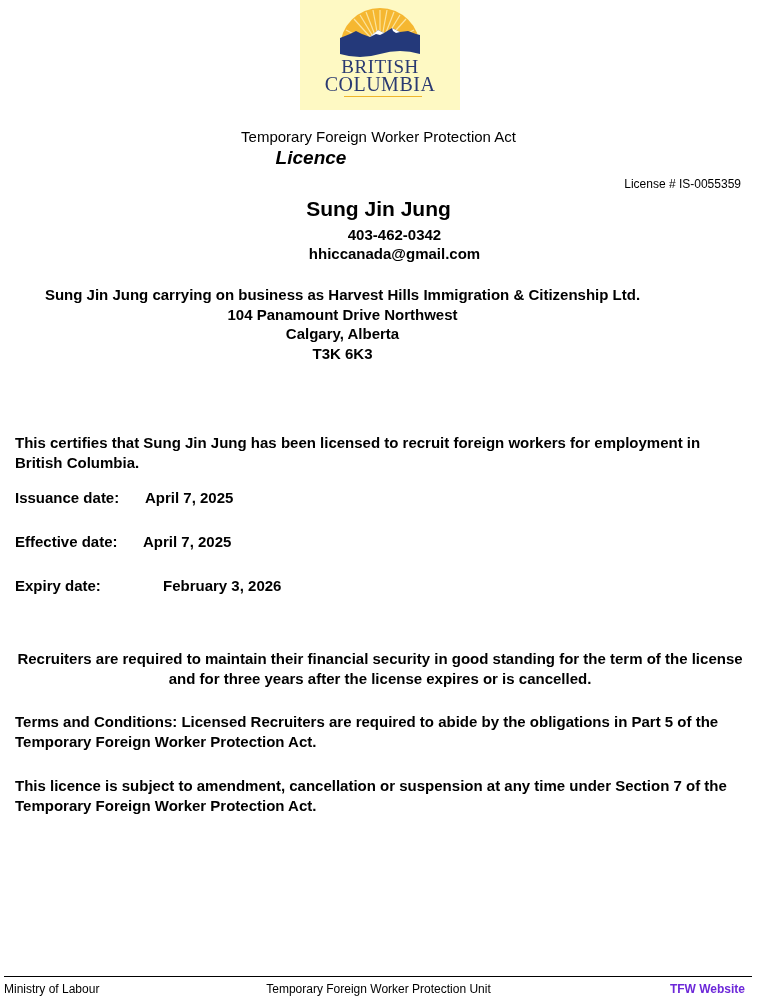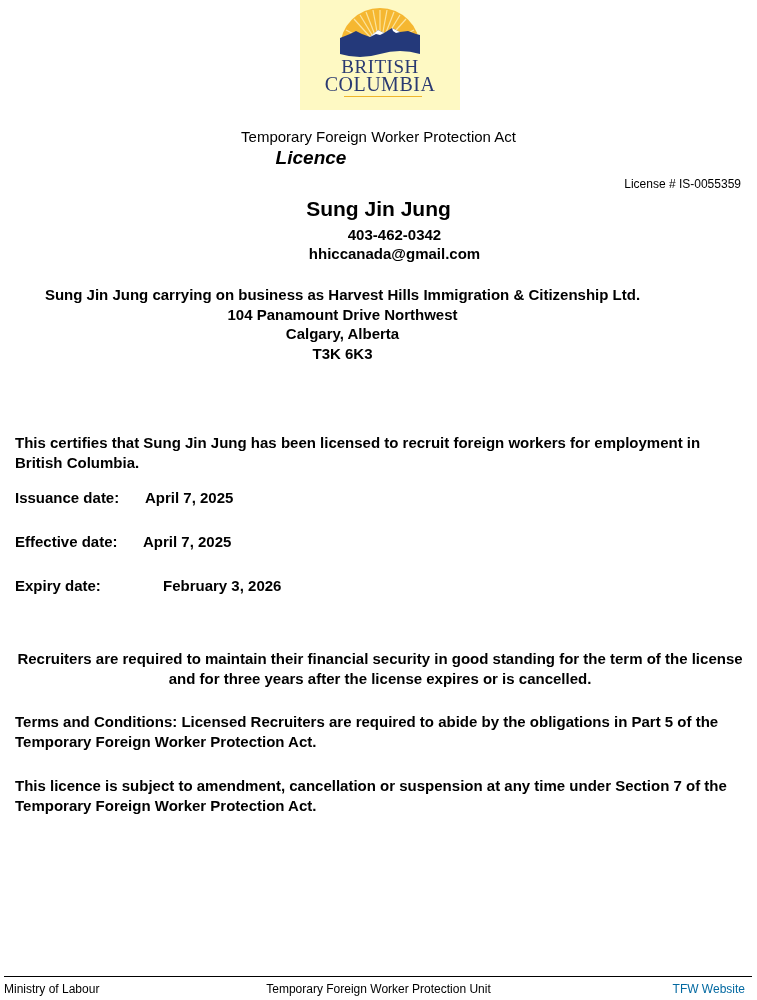--- a/index.html
+++ b/index.html
@@ -32,21 +32,21 @@
   .d2 .val { position: absolute; left: 128px; white-space: nowrap; }
   .d3 .val { position: absolute; left: 128px; white-space: nowrap; margin-left: 20px; }
   .p2 { top: 621px; text-align: center; }
   .p3 { top: 684px; }
   .p4 { top: 748px; }
 
   .footer-rule { position: absolute; left: 4px; width: 748px; top: 976px; height: 1px; background: #000; }
   .footer { position: absolute; top: 982px; font-size: 12px; }
   .f-left { left: 4px; font-weight: normal; }
   .f-center { left: 0; width: 757px; text-align: center; }
-  .f-right { right: 12px; font-weight: normal; color: #0369a1; text-decoration: none; }
+  .f-right { right: 12px; font-weight: bold; color: #6d28d9; text-decoration: none; }
 </style>
 </head>
 <body>
 
 <div class="logo">
   <svg width="88" height="54" viewBox="0 0 88 54">
     <defs>
       <clipPath id="half">
           <rect x="0" y="0" width="88" height="54"></rect>
         </clipPath>

